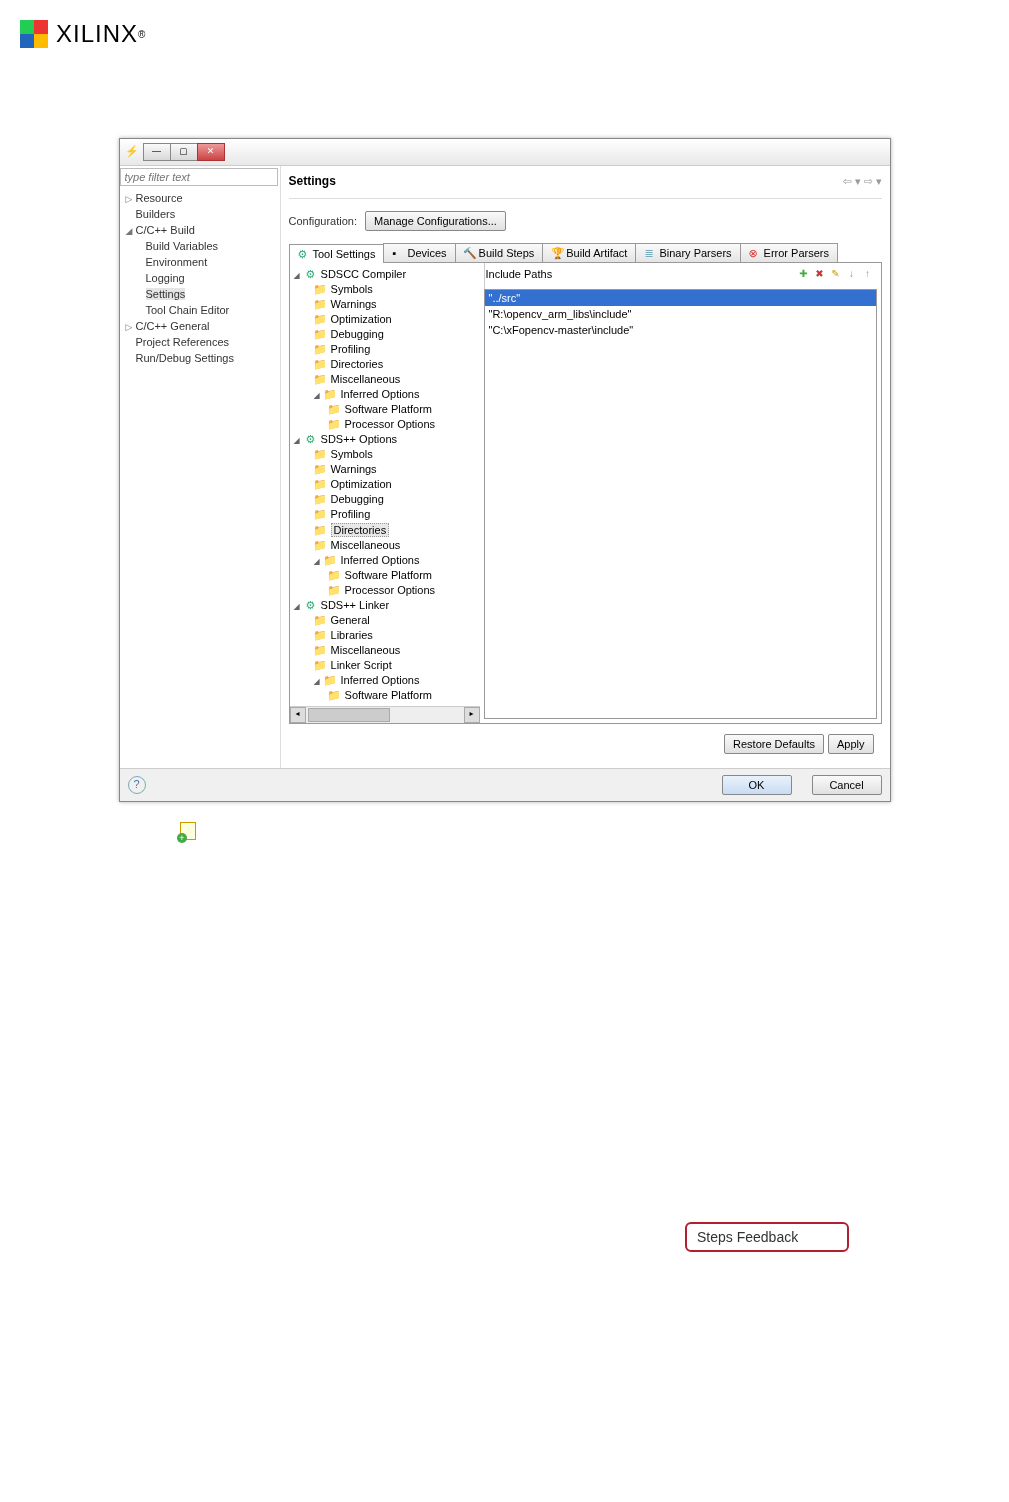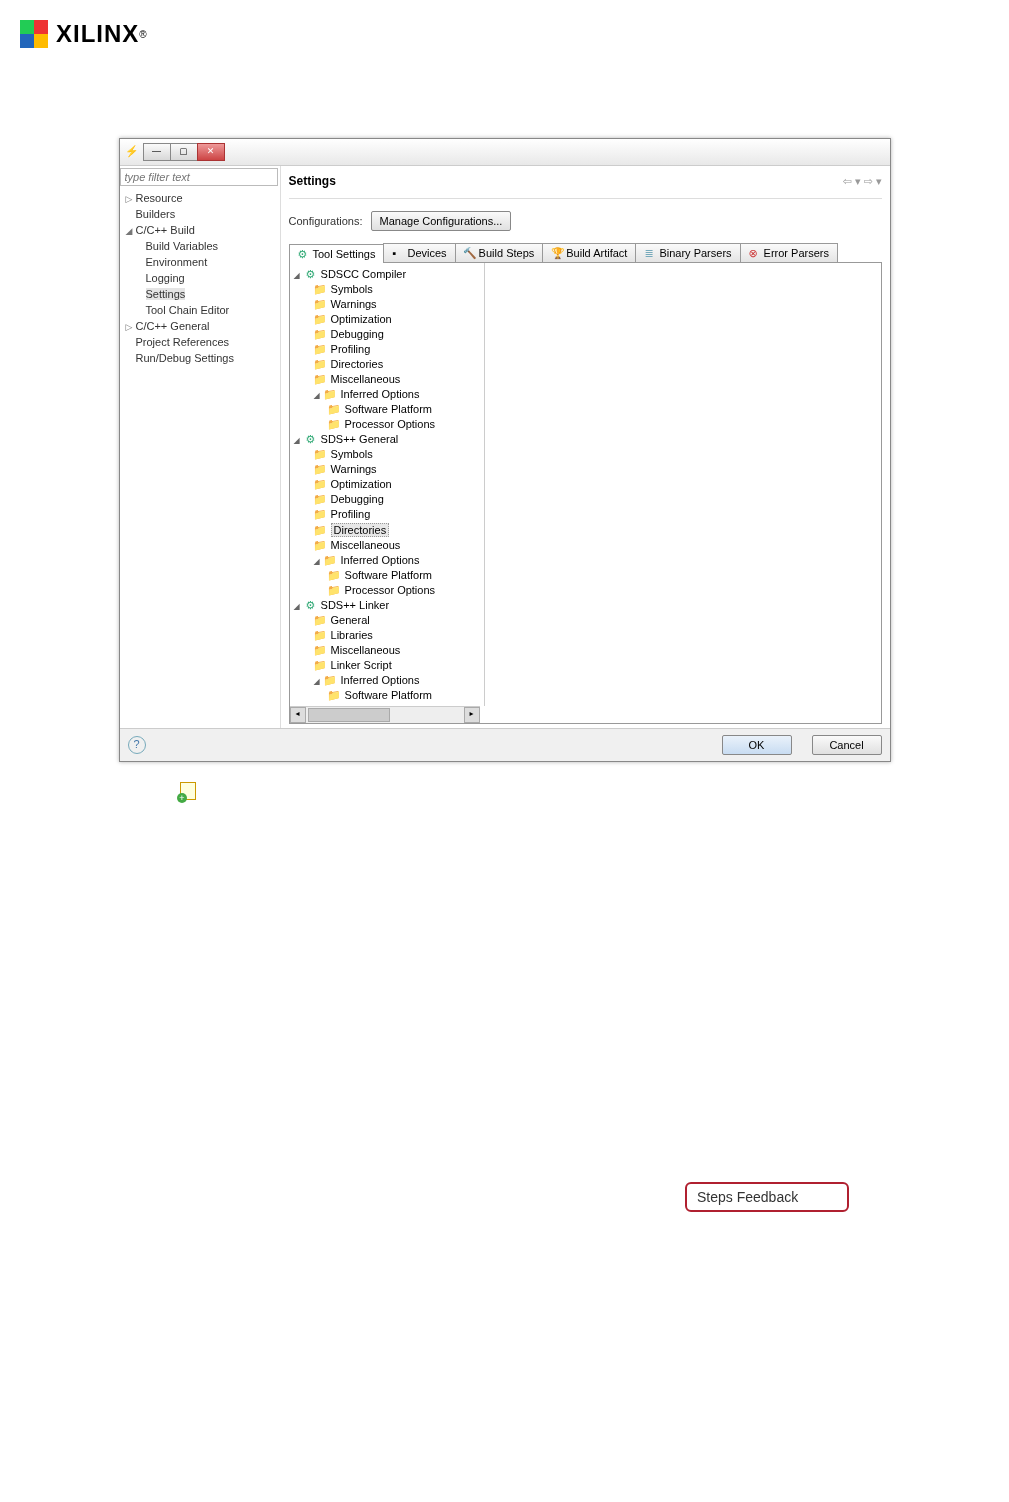--- a/index.html
+++ b/index.html
@@ -1,19 +1,19 @@
 <!DOCTYPE html>
 <html><head>
 <meta charset="utf-8">
 <style>
 body{margin:0;font-family:Tahoma,Arial,sans-serif;font-size:11px;background:#fff;width:1009px}
 .logo{display:flex;align-items:center;padding:20px 0 0 20px}
 .logo-mark{width:28px;height:28px;display:grid;grid-template:1fr 1fr/1fr 1fr;gap:0;margin-right:8px}
 .logo-mark div{width:14px;height:14px}
-.logo-text{font-size:24px;font-weight:bold;letter-spacing:1px}
+.logo-text{font-size:24px;font-weight:normal;letter-spacing:1px}
 .logo-dot{font-size:10px;vertical-align:baseline}
 .dialog{margin:90px auto 0;width:770px;border:1px solid #888;background:#f0f0f0;box-shadow:0 0 4px rgba(0,0,0,.3)}
 .titlebar{background:linear-gradient(#fff,#e8e8e8);border-bottom:1px solid #ccc;display:flex;align-items:center;padding:4px 6px}
 .titlebar-icon{width:14px;height:14px;margin-right:4px;color:#6a0}
 .titlebar-text{flex:1;color:#444}
 .winbtns{display:flex;gap:0}
 .winbtn{width:26px;height:16px;border:1px solid #888;background:linear-gradient(#fafafa,#d8d8d8);font-size:9px;text-align:center;line-height:14px;margin-left:-1px}
 .winbtn.close{background:linear-gradient(#e99,#c44);color:#fff;border-color:#a33}
 .dlg-body{display:flex;background:#fff}
 .sidebar{width:160px;border-right:0;}
@@ -107,21 +107,21 @@
         <div class="item" style="padding-left:16px"><span>Project References</span></div>
         <div class="item" style="padding-left:16px"><span>Run/Debug Settings</span></div>
       </div>
     </div>
     <div class="main">
       <div class="main-head">
         <span class="main-title">Settings</span>
         <div class="navarrows">⇦ ▾ ⇨ ▾</div>
       </div>
       <div class="config-row">
-        <span class="config-label">Configurations:</span>
+        <span class="config-label">Configuration:</span>
         <button class="btn">Manage Configurations...</button>
       </div>
       <div class="tabstrip">
         <div class="tab active">
             <span class="tab-icon" style="color:#3a7">⚙</span>
             <span>Tool Settings</span>
           </div>
         <div class="tab">
             <span class="tab-icon">▪</span>
             <span>Devices</span>
@@ -150,21 +150,21 @@
           <div class="node lvl1"><span class="ticon" style="color:#c80">📁</span> <span>Symbols</span></div>
           <div class="node lvl1"><span class="ticon" style="color:#c80">📁</span> <span>Warnings</span></div>
           <div class="node lvl1"><span class="ticon" style="color:#c80">📁</span> <span>Optimization</span></div>
           <div class="node lvl1"><span class="ticon" style="color:#c80">📁</span> <span>Debugging</span></div>
           <div class="node lvl1"><span class="ticon" style="color:#c80">📁</span> <span>Profiling</span></div>
           <div class="node lvl1"><span class="ticon" style="color:#c80">📁</span> <span>Directories</span></div>
           <div class="node lvl1"><span class="ticon" style="color:#c80">📁</span> <span>Miscellaneous</span></div>
           <div class="node lvl1"><span class="arrow">◢</span><span class="ticon" style="color:#c80">📁</span> <span>Inferred Options</span></div>
           <div class="node lvl2"><span class="ticon" style="color:#c80">📁</span> <span>Software Platform</span></div>
           <div class="node lvl2"><span class="ticon" style="color:#c80">📁</span> <span>Processor Options</span></div>
-          <div class="node lvl0"><span class="arrow">◢</span><span class="ticon" style="color:#3a7">⚙</span> <span>SDS++ General</span></div>
+          <div class="node lvl0"><span class="arrow">◢</span><span class="ticon" style="color:#3a7">⚙</span> <span>SDS++ Options</span></div>
           <div class="node lvl1"><span class="ticon" style="color:#c80">📁</span> <span>Symbols</span></div>
           <div class="node lvl1"><span class="ticon" style="color:#c80">📁</span> <span>Warnings</span></div>
           <div class="node lvl1"><span class="ticon" style="color:#c80">📁</span> <span>Optimization</span></div>
           <div class="node lvl1"><span class="ticon" style="color:#c80">📁</span> <span>Debugging</span></div>
           <div class="node lvl1"><span class="ticon" style="color:#c80">📁</span> <span>Profiling</span></div>
           <div class="node lvl1"><span class="ticon" style="color:#c80">📁</span> <span class="selbox">Directories</span></div>
           <div class="node lvl1"><span class="ticon" style="color:#c80">📁</span> <span>Miscellaneous</span></div>
           <div class="node lvl1"><span class="arrow">◢</span><span class="ticon" style="color:#c80">📁</span> <span>Inferred Options</span></div>
           <div class="node lvl2"><span class="ticon" style="color:#c80">📁</span> <span>Software Platform</span></div>
           <div class="node lvl2"><span class="ticon" style="color:#c80">📁</span> <span>Processor Options</span></div>
@@ -177,20 +177,41 @@
           <div class="node lvl2"><span class="ticon" style="color:#c80">📁</span> <span>Software Platform</span></div>
           <div class="node lvl2"><span class="ticon" style="color:#c80">📁</span> <span>Processor Options</span></div>
         </div>
         <div class="hscroll">
           <div class="hscroll-btn">◂</div>
           <div class="hscroll-thumb"></div>
           <div style="flex:1"></div>
           <div class="hscroll-btn">▸</div>
         </div>
         </div>
+        <div class="include-pane">
+          <div class="include-head">
+            <span class="include-title">Include Paths</span>
+            <div class="mini-icons">
+              <span class="mini-icon" style="color:#4a4">✚</span>
+              <span class="mini-icon" style="color:#c33">✖</span>
+              <span class="mini-icon" style="color:#c90">✎</span>
+              <span class="mini-icon" style="color:#a7c">↓</span>
+              <span class="mini-icon" style="color:#a7c">↑</span>
+            </div>
+          </div>
+          <div class="include-list">
+            <div class="include-item sel">"../src"</div>
+            <div class="include-item">"R:\opencv_arm_libs\include"</div>
+            <div class="include-item">"C:\xFopencv-master\include"</div>
+          </div>
+        </div>
+      </div>
+      <div class="footer-row">
+        <button class="btn">Restore Defaults</button>
+        <button class="btn">Apply</button>
       </div>
     </div>
   </div>
   <div class="bottom-bar">
     <span class="help-icon">?</span>
     <span class="spacer"></span>
     <button class="btn primary" style="width:70px">OK</button>
     <button class="btn" style="width:70px;margin-left:20px">Cancel</button>
   </div>
 </div>

